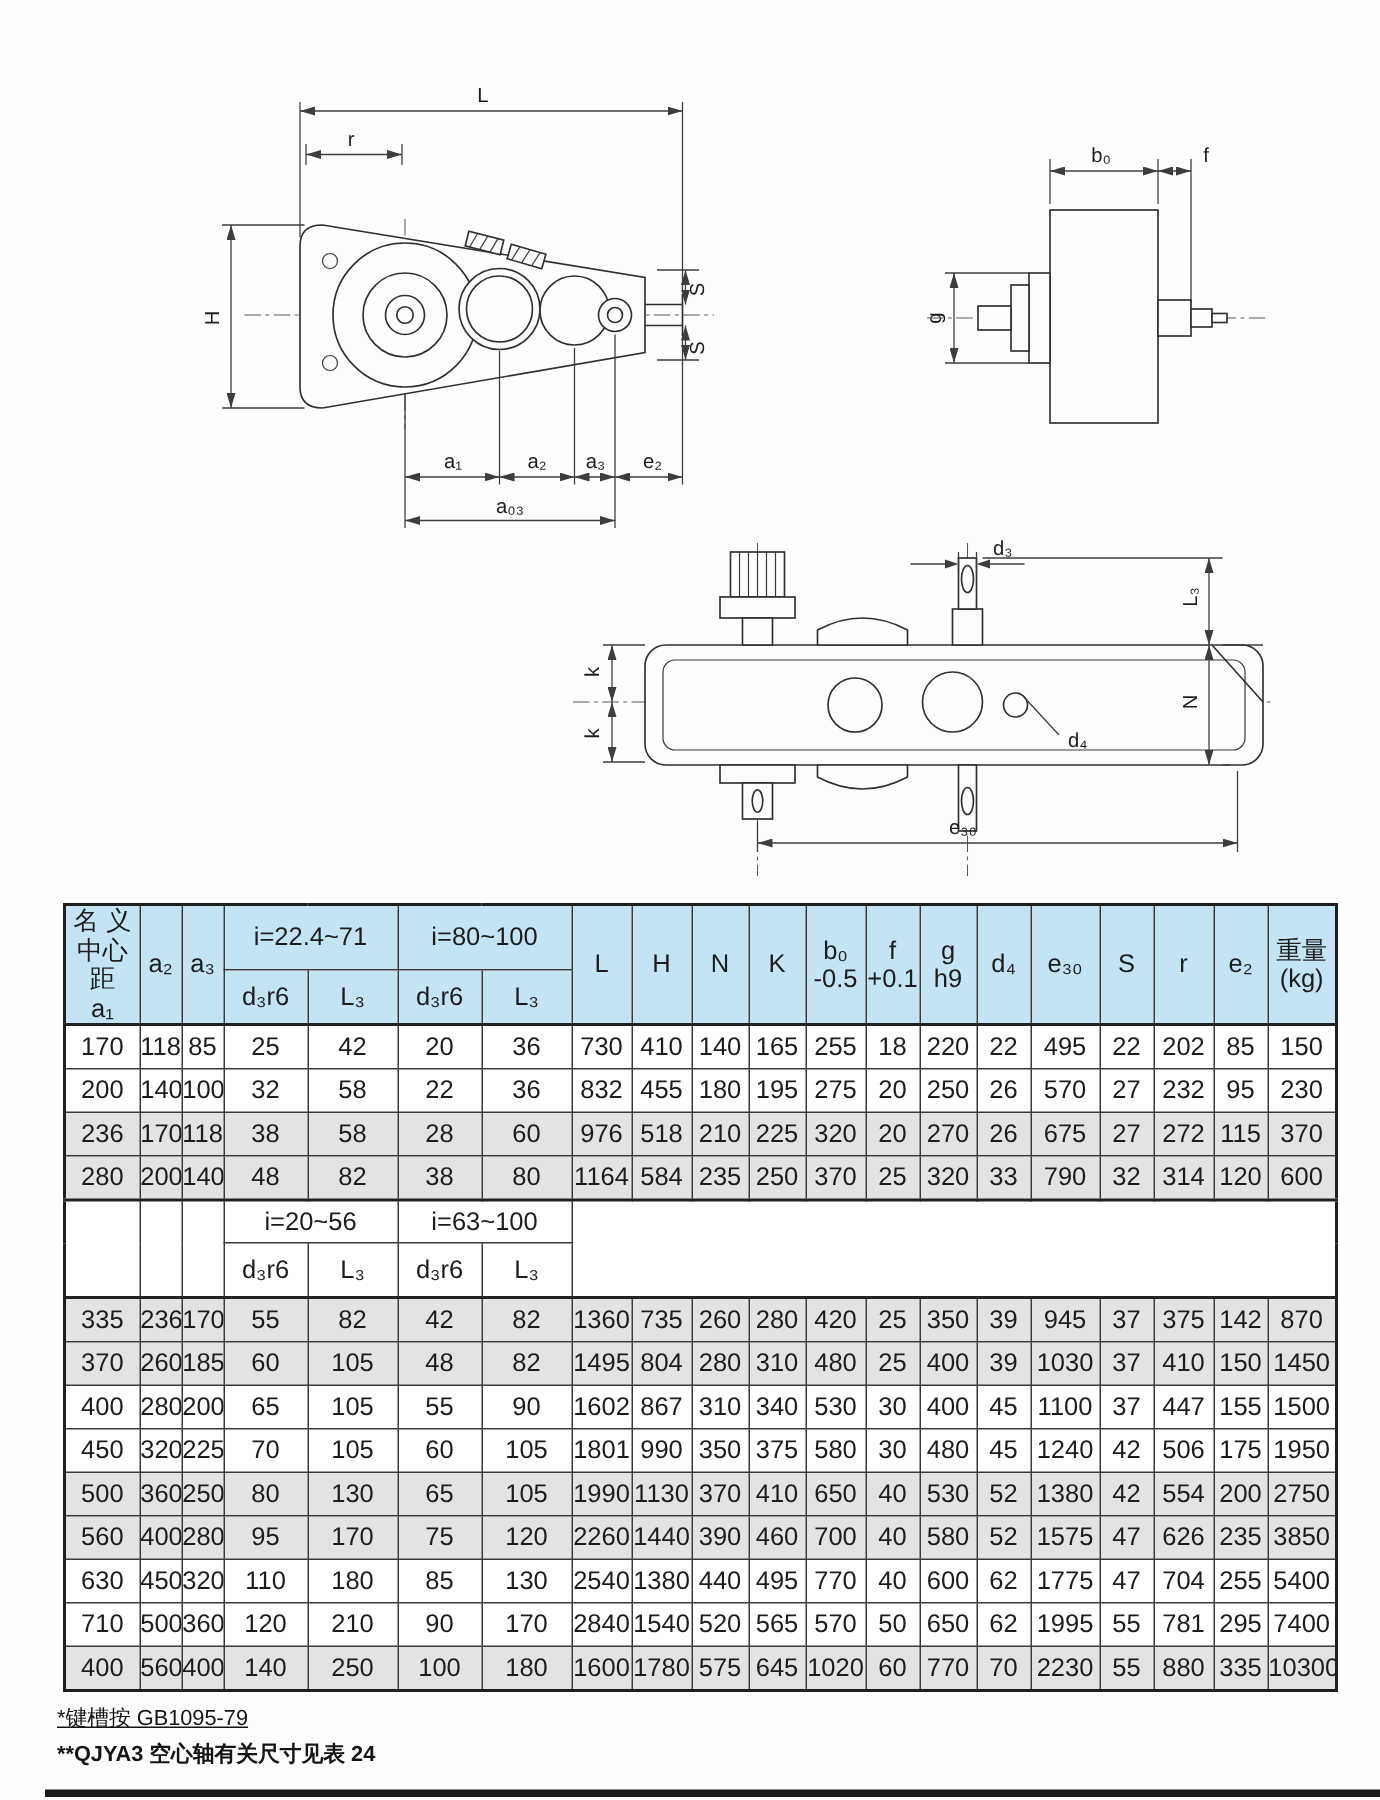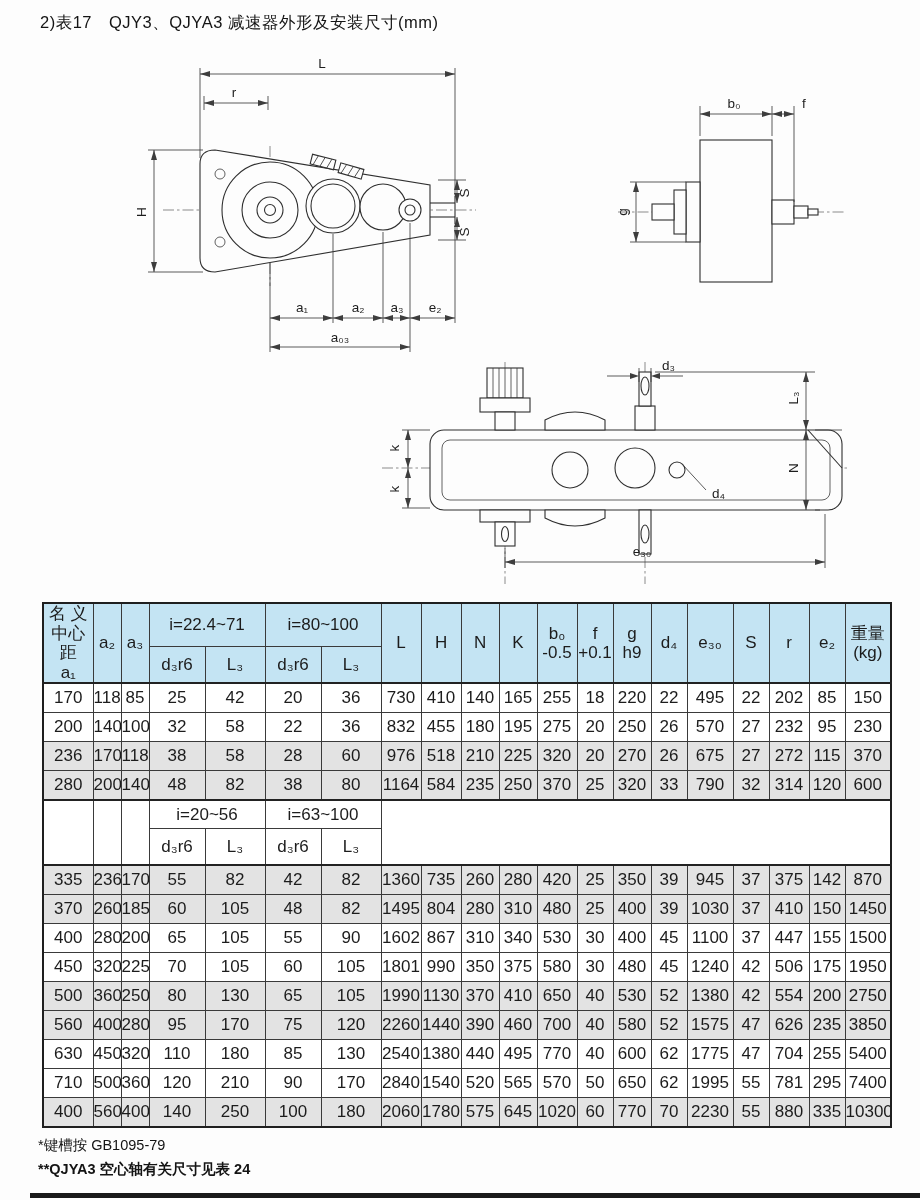--- a/index.html
+++ b/index.html
@@ -48,30 +48,29 @@
   .pre{white-space:pre-line;}
   table.spec tbody td{background:#ffffff;height:28px;}
   #tbody-upper tr:nth-child(3) td,
   #tbody-upper tr:nth-child(4) td{background:#e3e3e3;}
   #tbody-lower tr:nth-child(4n+1) td,
   #tbody-lower tr:nth-child(4n+2) td{background:#e3e3e3;}
   tbody.mid{border-top:2px solid #222;border-bottom:2px solid #222;}
   tbody.mid tr:first-child td{height:27px;}
   tbody.mid tr:last-child td{height:35px;}
   .footnote{position:absolute;left:38px;font-size:14.5px;color:#141414;}
-  .fn1{top:1136px;}
+  .fn1{top:1136px;text-decoration:underline;}
   .fn2{top:1160px;font-weight:bold;}
   .scan-edge{position:absolute;left:30px;right:0;bottom:2px;height:5px;background:#1a1a1a;}
 </style>
 </head>
 <body>
 
 <div class="page">
 
-  <div class="title">2)表17　QJY3、QJYA3 减速器外形及安装尺寸(mm)</div>
 
   <svg class="dwg" style="left:108px;top:46px" width="375" height="315" viewBox="0 0 375 315">
     <defs>
       <marker id="ar-a" viewBox="0 0 10 6" markerWidth="10" markerHeight="6" refX="10" refY="3" orient="auto-start-reverse" markerUnits="userSpaceOnUse">
         <path d="M0,0 L10,3 L0,6 Z" fill="#3d3d3d"></path>
       </marker>
     </defs>
 
     <line class="cl" x1="55" y1="164" x2="368" y2="164"></line>
     <line class="cl" x1="162" y1="100" x2="162" y2="240"></line>
@@ -599,21 +598,21 @@
           <td>7400</td>
         </tr>
         <tr>
           <td>400</td>
           <td>560</td>
           <td>400</td>
           <td>140</td>
           <td>250</td>
           <td>100</td>
           <td>180</td>
-          <td>2060</td>
+          <td>1600</td>
           <td>1780</td>
           <td>575</td>
           <td>645</td>
           <td>1020</td>
           <td>60</td>
           <td>770</td>
           <td>70</td>
           <td>2230</td>
           <td>55</td>
           <td>880</td>

